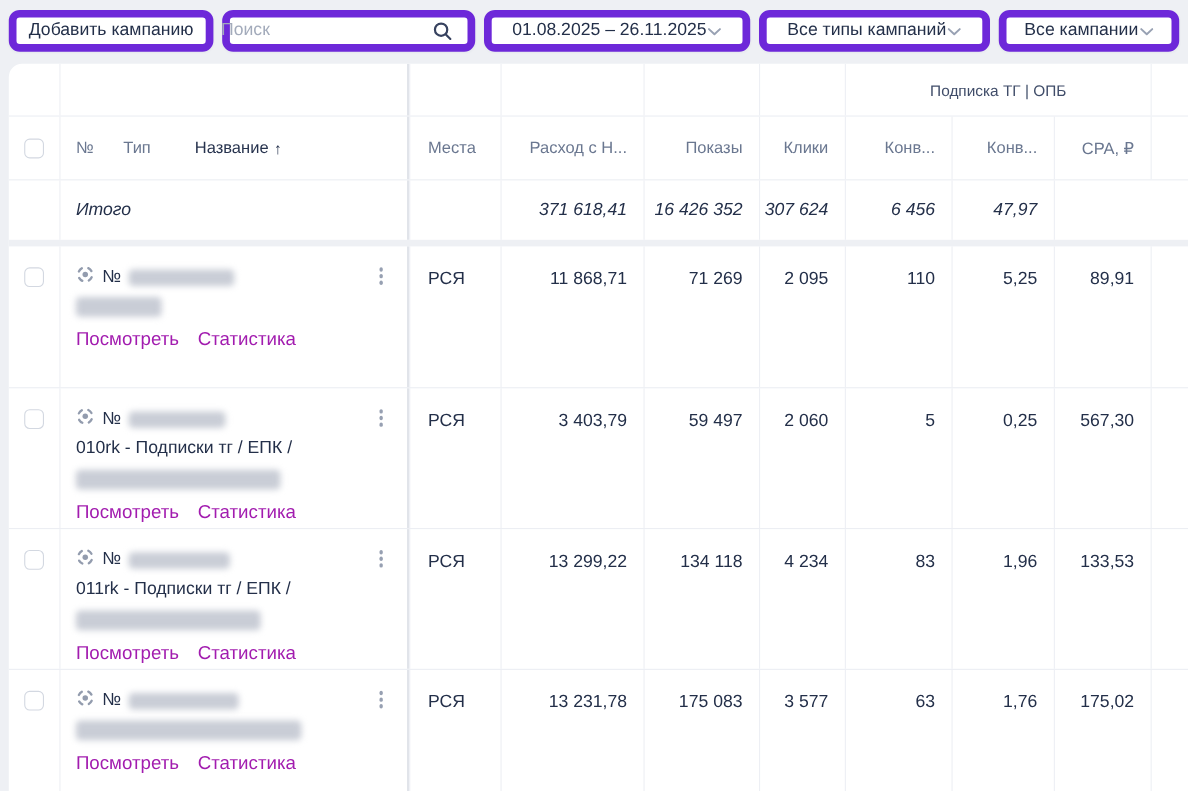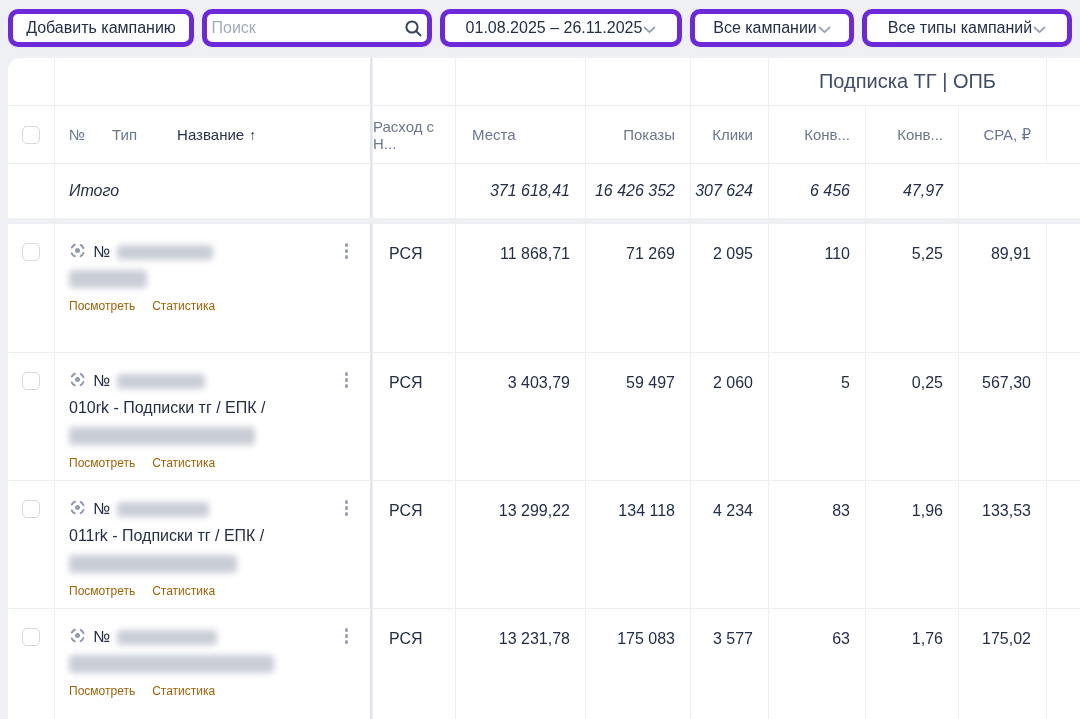--- a/index.html
+++ b/index.html
@@ -7,26 +7,26 @@
   body {
     background:#eef0f4;
     font-family:"Liberation Sans","DejaVu Sans",sans-serif;
     color:#232f49;
     -webkit-font-smoothing:antialiased;
   }
 
   
   .topbar { height:58px; display:flex; gap:8px; padding:9px 8px 0 8px; align-items:flex-start; }
   .pill {
-    height:38px; background:#fff; border:5px solid #6d28d9; border-radius:10px;
+    height:38px; background:#fff; border:7px solid #6d28d9; border-radius:10px;
     display:flex; align-items:center; font-size:16px; color:#232f49;
     box-shadow:0 1px 2px rgba(32,42,64,0.04); cursor:pointer; white-space:nowrap;
   }
   .pill-add { width:186px; justify-content:center; font-weight:400; }
-  .pill-search { width:230px; justify-content:center; padding:0 13px; cursor:text;gap:32px; }
+  .pill-search { width:230px; justify-content:flex-end; padding:0 13px; cursor:text;gap:32px; }
   .pill-search input {
     border:none; outline:none; font-size:16px; width:160px; background:transparent;
     font-family:inherit; color:#232f49;
   }
   .pill-search input::placeholder { color:#a3abbb; }
   .pill-drop { justify-content:center; gap:1px; }
   .pill-date { width:242px; }
   .pill-types { width:210px; }
   .pill-camps { width:164px; }
   .chev { margin-top:2px; }
@@ -37,21 +37,21 @@
     overflow:hidden; height:665px;
   }
   .trow { display:grid; grid-template-columns:46px 316px 2px 83px 130px 105px 78px 97px 93px 88px 1fr; }
   .cell { min-width:0; }
   .bl { border-left:1px solid #edeff4; }
   .sepcol { background:#e1e4ea; }
 
   .row-group { height:47px; }
   .row-group .groupcell {
     grid-column:8 / 11; display:flex; align-items:center; justify-content:center;
-    font-size:20px; color:#404d69;
+    font-size:14px; color:#404d69;
   }
 
   .row-head { height:58px; border-top:1px solid #eceef3; }
   .row-head .cell { display:flex; align-items:center; }
   .hlabel { font-size:15px; color:#6a7790; }
   .namehead { padding-left:14px; }
   .namehead .h-num { margin-left:0; }
   .namehead .h-type { margin-left:27px; }
   .namehead .h-name { margin-left:40px; color:#27334e; font-weight:400; cursor:pointer; display:flex; gap:5px; align-items:center; }
   .sortarrow { font-size:14px; color:#27334e; }
@@ -79,21 +79,21 @@
   }
 
   .namecell { position:relative; padding:19px 0 0 14px; }
   .nline1 { display:flex; align-items:center; gap:7px; height:18px; }
   .numero { font-size:16px; color:#232f49; }
   .blur { background:#c9cdd6; border-radius:4px; filter:blur(3px); }
   .blur-num { height:15px; }
   .blur-line { height:18px; margin-top:9px; }
   .blur-inline { display:inline-block; height:14px; vertical-align:-2px; margin-left:8px; }
   .nline2 { margin-top:8px; font-size:16px; line-height:20px; color:#232f49; white-space:nowrap; }
-  .nlinks { margin-top:11px; display:flex; gap:17px; font-size:12px; color:#a16207; }
+  .nlinks { margin-top:11px; display:flex; gap:17px; font-size:17px; color:#a21caf; }
   .nlinks span { cursor:pointer; }
   .kebab { position:absolute; top:16px; right:19px; display:flex; flex-direction:column; gap:2.5px; padding:3px; cursor:pointer; }
   .kebab i { width:3.5px; height:3.5px; border-radius:50%; background:#97a0b2; }
 
   .icon-status { flex:0 0 auto; display:block; }
 </style>
 </head>
 <body>
 
 <div class="topbar">
@@ -111,37 +111,37 @@
 
   <div class="pill pill-drop pill-date">
     <span>01.08.2025 – 26.11.2025</span>
     <span class="chev">
       <svg width="13" height="8" viewBox="0 0 13 8">
           <path d="M1.5 1.5 L6.5 6.2 L11.5 1.5" fill="none" stroke="#98a1b3" stroke-width="1.8" stroke-linecap="round" stroke-linejoin="round"></path>
         </svg>
     </span>
   </div>
 
+  <div class="pill pill-drop pill-types">
+    <span>Все типы кампаний</span>
+    <span class="chev">
+      <svg width="13" height="8" viewBox="0 0 13 8">
+          <path d="M1.5 1.5 L6.5 6.2 L11.5 1.5" fill="none" stroke="#98a1b3" stroke-width="1.8" stroke-linecap="round" stroke-linejoin="round"></path>
+        </svg>
+    </span>
+  </div>
+
   <div class="pill pill-drop pill-camps">
     <span>Все кампании</span>
     <span class="chev">
       <svg width="13" height="8" viewBox="0 0 13 8">
           <path d="M1.5 1.5 L6.5 6.2 L11.5 1.5" fill="none" stroke="#98a1b3" stroke-width="1.8" stroke-linecap="round" stroke-linejoin="round"></path>
         </svg>
     </span>
   </div>
-
-  <div class="pill pill-drop pill-types">
-    <span>Все типы кампаний</span>
-    <span class="chev">
-      <svg width="13" height="8" viewBox="0 0 13 8">
-          <path d="M1.5 1.5 L6.5 6.2 L11.5 1.5" fill="none" stroke="#98a1b3" stroke-width="1.8" stroke-linecap="round" stroke-linejoin="round"></path>
-        </svg>
-    </span>
-  </div>
 </div>
 
 <div class="table">
 
   <div class="trow row-group">
     <div class="cell"></div>
     <div class="cell bl"></div>
     <div class="cell sepcol"></div>
     <div class="cell bl"></div>
     <div class="cell bl"></div>
@@ -157,25 +157,25 @@
       </div>
     <div class="cell bl namehead">
       <span class="hlabel h-num">№</span>
       <span class="hlabel h-type">Тип</span>
       <span class="h-name" style="font-size:15px;">
         <span>Название</span>
           <span class="sortarrow">↑</span>
       </span>
     </div>
     <div class="cell sepcol"></div>
-    <div class="cell bl num-h">
-        <span class="hlabel">Расход с Н...</span>
-      </div>
     <div class="cell bl places-h">
         <span class="hlabel">Места</span>
+      </div>
+    <div class="cell bl num-h">
+        <span class="hlabel">Расход с Н...</span>
       </div>
     <div class="cell bl num-h">
         <span class="hlabel">Показы</span>
       </div>
     <div class="cell bl num-h">
         <span class="hlabel">Клики</span>
       </div>
     <div class="cell bl num-h">
         <span class="hlabel">Конв...</span>
       </div>

